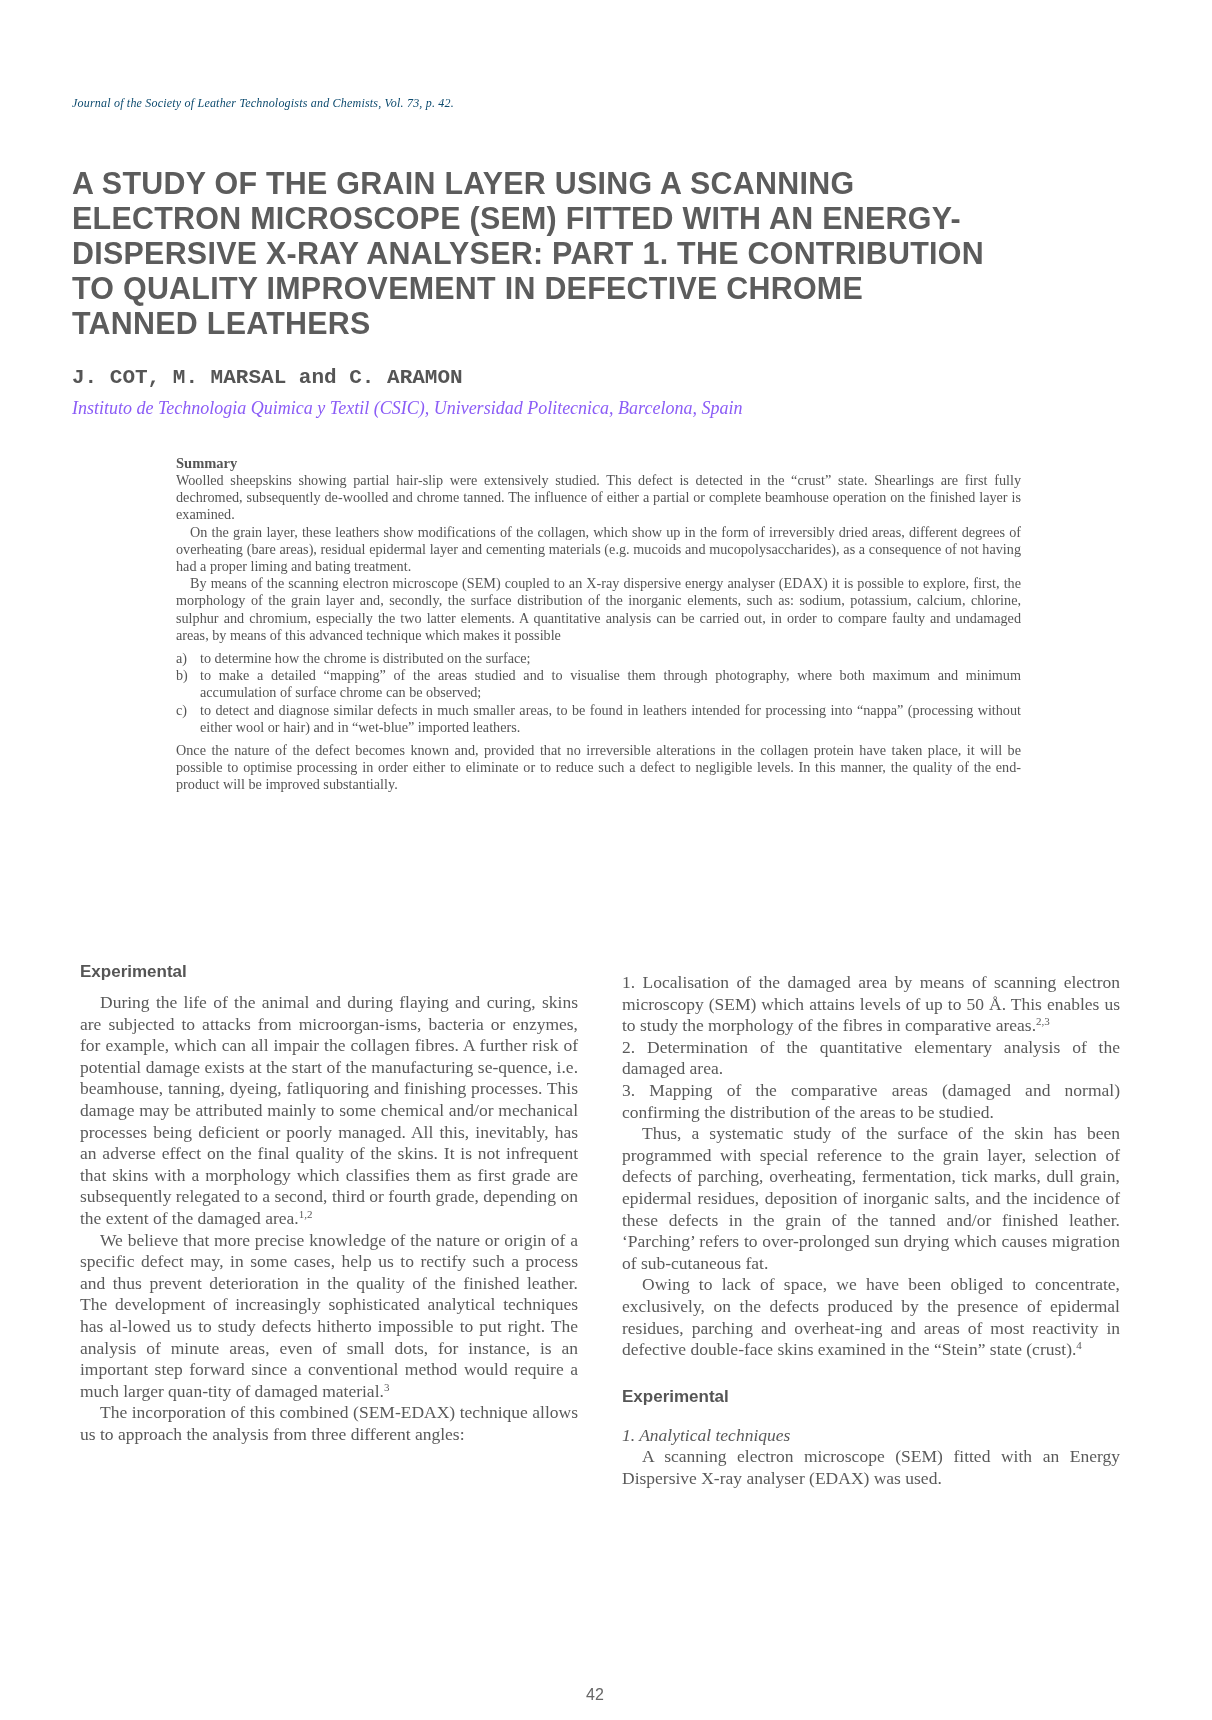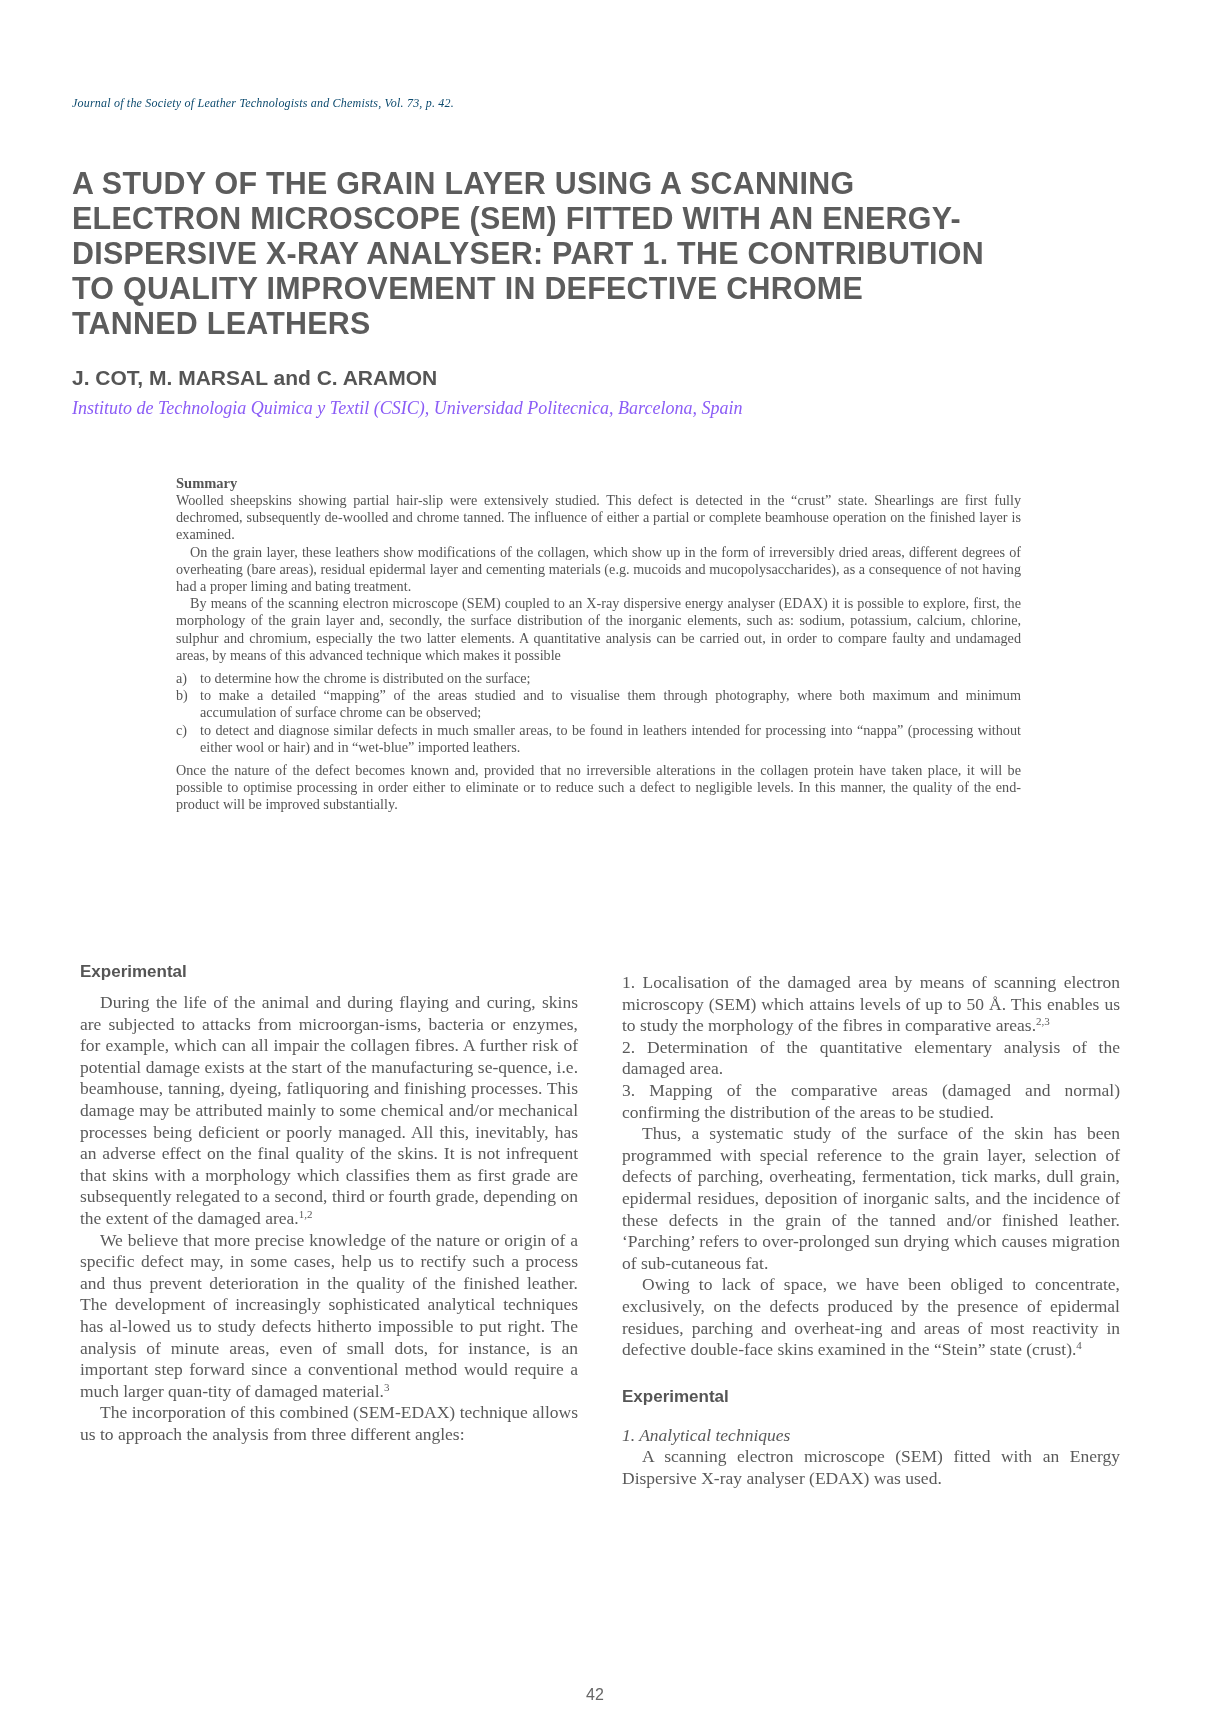--- a/index.html
+++ b/index.html
@@ -38,21 +38,21 @@
     color: #5c5c5c;
     letter-spacing: 0.3px;
     transform: scaleX(0.98);
     transform-origin: left top;
   }
   .title span { display: block; white-space: nowrap; }
   .authors {
     position: absolute;
     left: 72px;
     top: 366px;
-    font-family: Liberation Sans, sans-serif;
+    font-family: Liberation Mono, monospace;
     font-weight: bold;
     font-size: 21px;
     color: #555555;
   }
   .affiliation {
     position: absolute;
     left: 72px;
     top: 398px;
     font-family: "Liberation Serif", serif;
     font-style: italic;
@@ -62,21 +62,20 @@
   .summary {
     position: absolute;
     left: 176px;
     top: 455px;
     width: 845px;
     font-family: "Liberation Serif", serif;
     font-size: 14.2px;
     line-height: 17.2px;
     color: #555555;
     text-align: justify;
-    margin-top: 20px;
   }
   .summary h3 {
     margin: 0;
     font-size: 14.5px;
     font-weight: bold;
     line-height: 17px;
   }
   .summary p {
     margin: 0;
   }

